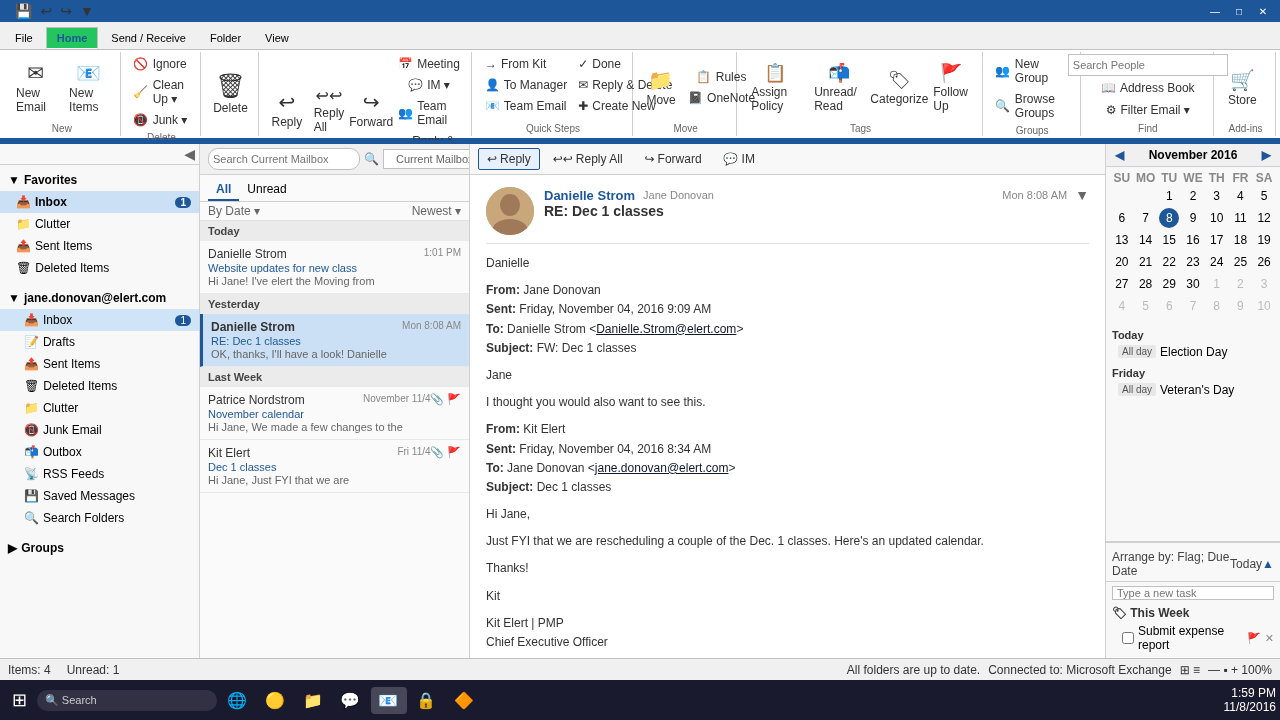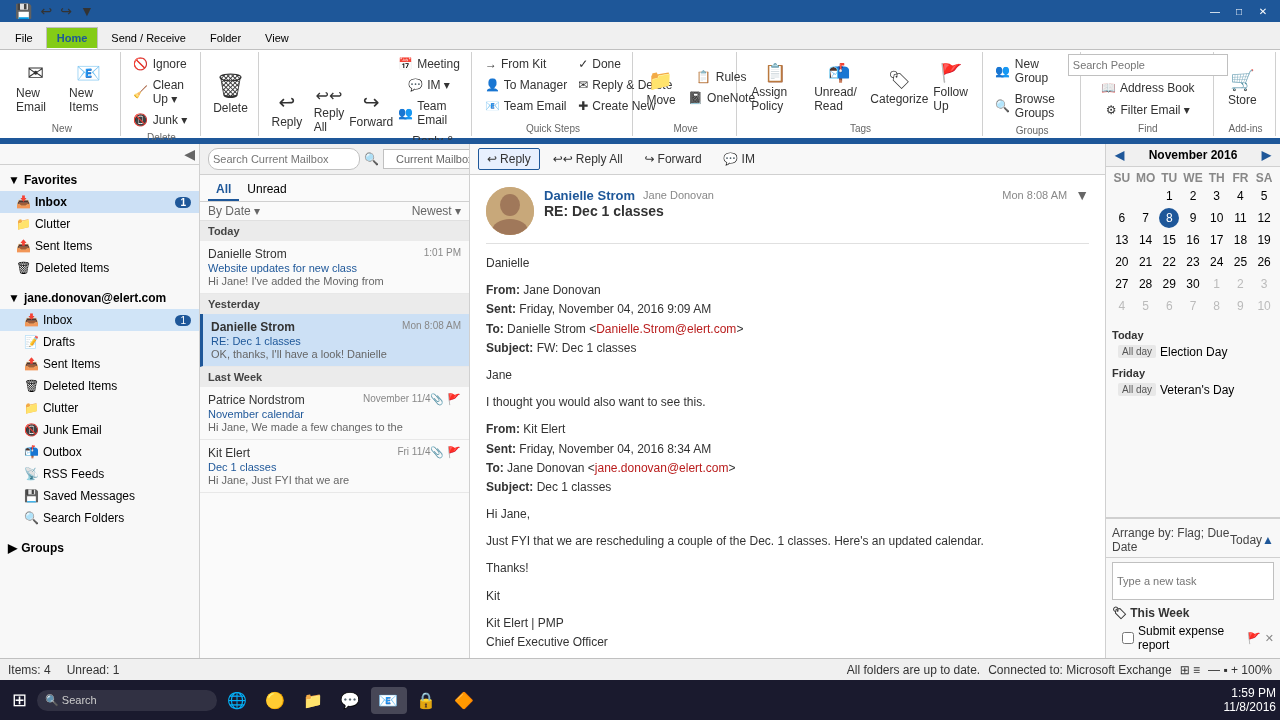--- a/index.html
+++ b/index.html
@@ -7,21 +7,21 @@
 
     
     .title-bar { height: 22px; background: #1e5799; display: flex; align-items: center; justify-content: space-between; padding: 0 8px; color: white; font-size: 11px; }
     .title-bar-center { flex: 1; text-align: center; }
     .title-bar-controls { display: flex; gap: 6px; }
     .title-ctrl { width: 18px; height: 14px; display: flex; align-items: center; justify-content: center; cursor: pointer; font-size: 10px; }
 
     
     .ribbon-tabs { height: 28px; background: #f0f0f0; display: flex; align-items: flex-end; padding-left: 4px; border-bottom: 1px solid #c0c0c0; }
     .ribbon-tab { padding: 4px 10px; font-size: 11px; cursor: pointer; border: 1px solid transparent; margin-right: 2px; }
-    .ribbon-tab.active { background: #84cc16; border-color: #c0c0c0; border-bottom-color: white; color: #1e5799; font-weight: 600; }
+    .ribbon-tab.active { background: #22c55e; border-color: #c0c0c0; border-bottom-color: white; color: #1e5799; font-weight: 600; }
 
     
     .ribbon { height: 90px; background: white; border-bottom: 2px solid #1e5799; display: flex; align-items: stretch; padding: 2px 4px; gap: 2px; }
     .ribbon-group { display: flex; flex-direction: column; border-right: 1px solid #d0d0d0; padding: 2px 6px; min-width: 60px; }
     .ribbon-group-label { font-size: 10px; color: #666; text-align: center; margin-top: auto; padding-top: 2px; }
     .ribbon-group-content { display: flex; gap: 2px; flex: 1; align-items: center; }
     .ribbon-btn { display: flex; flex-direction: column; align-items: center; justify-content: center; padding: 3px 5px; cursor: pointer; border: 1px solid transparent; border-radius: 2px; min-width: 40px; font-size: 11px; color: #333; }
     .ribbon-btn .icon { font-size: 20px; margin-bottom: 1px; }
     .ribbon-btn.small { flex-direction: row; gap: 4px; min-width: 30px; font-size: 11px; padding: 2px 4px; }
     .ribbon-group-col { display: flex; flex-direction: column; gap: 1px; }
@@ -67,21 +67,21 @@
     .reading-toolbar-btn.active { background: #e8f0fe; border-color: #1e5799; }
     .reading-content { flex: 1; overflow-y: auto; padding: 12px 16px; }
     .email-header { display: flex; align-items: flex-start; gap: 10px; margin-bottom: 10px; border-bottom: 1px solid #e0e0e0; padding-bottom: 8px; }
     .email-avatar { width: 48px; height: 48px; border-radius: 50%; background: #c8a87a; display: flex; align-items: center; justify-content: center; overflow: hidden; }
     .email-meta { flex: 1; }
     .email-from { font-size: 13px; font-weight: 600; color: #1e5799; }
     .email-subject { font-size: 14px; font-weight: 700; color: #333; margin-bottom: 4px; }
     .email-time { font-size: 11px; color: #888; margin-left: auto; }
     .email-body { font-size: 12px; color: #333; line-height: 1.6; }
     .email-body p { margin-bottom: 8px; }
-    .email-link { color: #b91c1c; cursor: pointer; }
+    .email-link { color: #0f172a; text-decoration: underline; cursor: pointer; }
     .expand-btn { cursor: pointer; color: #666; font-size: 14px; }
 
     
     .right-panel { width: 175px; background: #f8f8f8; border-left: 1px solid #d0d0d0; display: flex; flex-direction: column; overflow: hidden; }
     .calendar-header { display: flex; align-items: center; justify-content: space-between; padding: 4px 6px; background: #f0f0f0; border-bottom: 1px solid #d0d0d0; font-size: 11px; font-weight: 600; }
     .cal-nav { cursor: pointer; color: #1e5799; font-weight: bold; padding: 0 3px; }
     .calendar-grid { padding: 4px; }
     .cal-day-headers { display: grid; grid-template-columns: repeat(7, 1fr); text-align: center; font-size: 10px; color: #888; font-weight: 600; }
     .cal-days { display: grid; grid-template-columns: repeat(7, 1fr); text-align: center; font-size: 11px; }
     .cal-day { padding: 2px 1px; cursor: pointer; border-radius: 50%; width: 20px; height: 20px; display: flex; align-items: center; justify-content: center; margin: 1px auto; }
@@ -91,21 +91,21 @@
     .cal-event-section { padding: 4px 6px 2px; }
     .cal-section-title { font-size: 11px; font-weight: 700; color: #333; margin-bottom: 2px; }
     .cal-event { padding: 2px 6px; font-size: 11px; display: flex; gap: 4px; align-items: flex-start; }
     .cal-event-time { color: #666; white-space: nowrap; font-size: 10px; }
     .cal-event-sub { color: #888; font-size: 10px; }
     .cal-all-day { background: #e8e8e8; padding: 1px 4px; border-radius: 2px; font-size: 10px; color: #555; }
 
     
     .tasks-panel { border-top: 1px solid #d0d0d0; padding: 4px 0; }
     .tasks-header { display: flex; align-items: center; justify-content: space-between; padding: 3px 6px; font-size: 11px; color: #444; border-bottom: 1px solid #d0d0d0; }
-    .task-input { width: calc(100% - 12px); margin: 4px 6px; height: 38px; border: 1px solid #c0c0c0; padding: 0 4px; font-size: 11px; }
+    .task-input { width: calc(100% - 12px); margin: 4px 6px; height: 14px; border: 1px solid #c0c0c0; padding: 0 4px; font-size: 11px; }
     .task-group { padding: 2px 6px; font-size: 11px; font-weight: 700; color: #333; display: flex; align-items: center; gap: 3px; }
     .task-item { padding: 2px 6px 2px 16px; font-size: 11px; display: flex; align-items: center; gap: 4px; }
     .task-checkbox { width: 12px; height: 12px; border: 1px solid #999; cursor: pointer; }
 
     
     .status-bar { height: 22px; background: #f0f0f0; border-top: 1px solid #c0c0c0; display: flex; align-items: center; padding: 0 8px; font-size: 11px; color: #333; gap: 16px; }
     .status-bar-right { margin-left: auto; display: flex; align-items: center; gap: 8px; }
 
     
     .taskbar { height: 40px; background: #1a1a2e; display: flex; align-items: center; padding: 0 4px; gap: 2px; }
@@ -439,21 +439,21 @@
       <div class="message-sort-btn">By Date ▾</div>
       <div class="message-sort-btn">Newest ▾</div>
     </div>
     <div class="message-list">
 
       <div class="message-group-header">Today</div>
       <div class="message-item">
         <span class="msg-time">1:01 PM</span>
         <div class="msg-sender">Danielle Strom</div>
         <div class="msg-subject" style="color:#1e5799;">Website updates for new class</div>
-        <div class="msg-preview">Hi Jane!  I've added the Moving from</div>
+        <div class="msg-preview">Hi Jane!  I've elert the Moving from</div>
       </div>
 
       <div class="message-group-header">Yesterday</div>
       <div class="message-item selected" style="background:#cce0f5;border-left:3px solid #1e5799;">
         <span class="msg-time">Mon 8:08 AM</span>
         <div class="msg-sender" style="font-weight:600;">Danielle Strom</div>
         <div class="msg-subject">RE: Dec 1 classes</div>
         <div class="msg-preview">OK, thanks, I'll have a look!  Danielle</div>
       </div>
 

